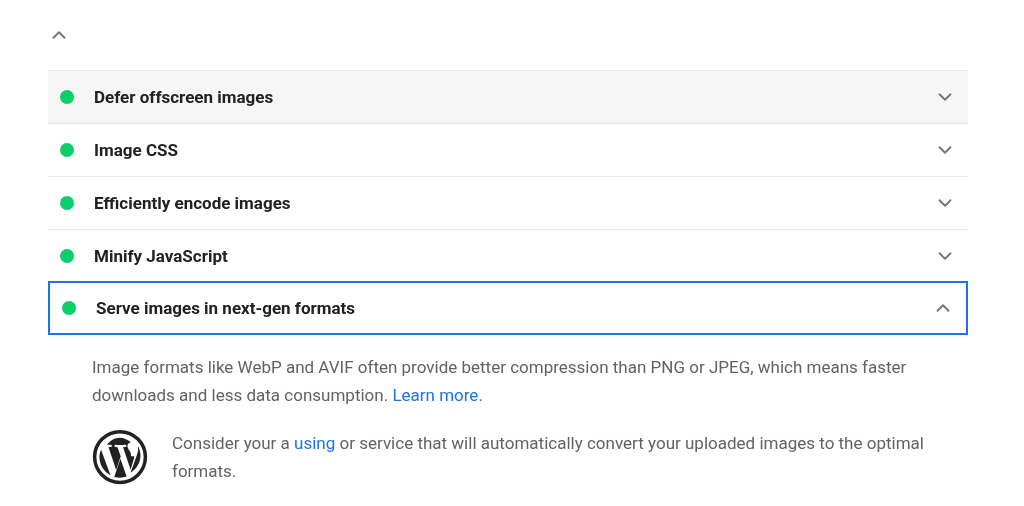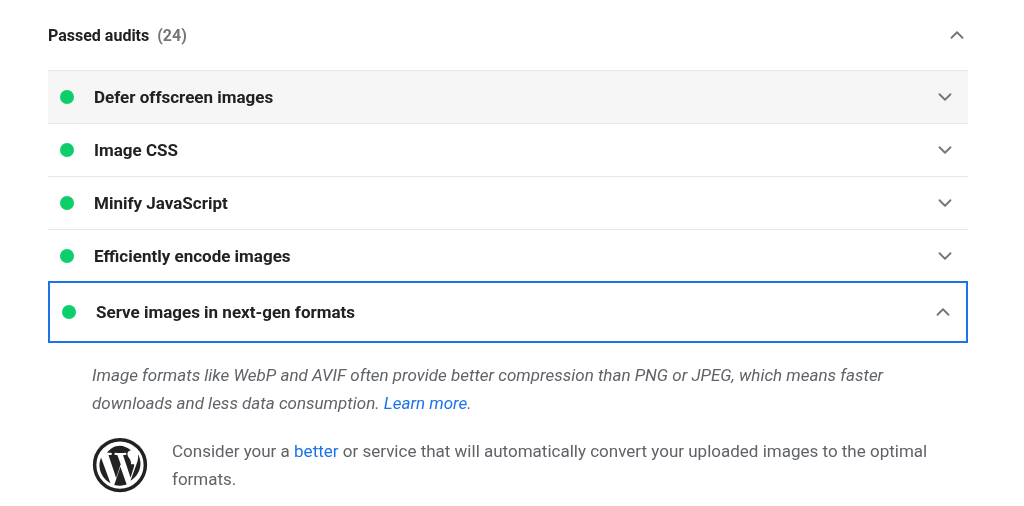--- a/index.html
+++ b/index.html
@@ -40,21 +40,21 @@
     padding: 0 12px;
     border-top: 1px solid #e8e8e8;
     cursor: pointer;
     position: relative;
     text-align: right;
   }
   .audit-row.highlight { background: #f6f6f6; }
   .audit-row.active {
     border: 2px solid #1a73e8;
     background: #fff;
-    height: 62px;
+    height: 54px;
     margin-top: -1px;
   }
   .status-dot {
     width: 14px;
     height: 14px;
     border-radius: 50%;
     background: #0cce6b;
     flex-shrink: 0;
   }
   .audit-label {
@@ -74,21 +74,20 @@
     stroke-linejoin: round;
     flex-shrink: 0;
   }
   .audit-detail {
     padding: 18px 12px 12px 44px;
   }
   .detail-text {
     font-size: 17px;
     line-height: 1.65;
     color: #5f6368;
-    font-style: italic;
   }
   .detail-text .link {
     color: #1a73e8;
     cursor: pointer;
   }
   .platform-block {
     display: flex;
     align-items: center;
     gap: 24px;
     padding-top: 20px;
@@ -102,24 +101,20 @@
     color: #1a73e8;
     cursor: pointer;
   }
   .wp-icon { width: 56px; height: 56px; flex-shrink: 0; }
 </style>
 </head>
 <body>
 
 <div class="page">
   <div class="section-header">
-    <div>
-      <span class="section-title">Passed audits</span>
-      <span class="section-count">(24)</span>
-    </div>
     <svg class="chev" viewBox="0 0 24 24">
         <path d="M6 15l6-6 6 6"></path>
       </svg>
   </div>
 
   <div class="audits">
 
     <div class="audit-row highlight">
       <div class="status-dot"></div>
       <div class="audit-label">Defer offscreen images</div>
@@ -133,30 +128,30 @@
       <div class="status-dot"></div>
       <div class="audit-label">Image CSS</div>
       <div class="spacer"></div>
       <svg class="chev" viewBox="0 0 24 24">
           <path d="M6 9l6 6 6-6"></path>
         </svg>
     </div>
 
     <div class="audit-row">
       <div class="status-dot"></div>
-      <div class="audit-label">Minify JavaScript</div>
+      <div class="audit-label">Efficiently encode images</div>
       <div class="spacer"></div>
       <svg class="chev" viewBox="0 0 24 24">
           <path d="M6 9l6 6 6-6"></path>
         </svg>
     </div>
 
     <div class="audit-row">
       <div class="status-dot"></div>
-      <div class="audit-label">Efficiently encode images</div>
+      <div class="audit-label">Minify JavaScript</div>
       <div class="spacer"></div>
       <svg class="chev" viewBox="0 0 24 24">
           <path d="M6 9l6 6 6-6"></path>
         </svg>
     </div>
 
     <div class="audit-row active">
       <div class="status-dot"></div>
       <div class="audit-label">Serve images in next-gen formats</div>
       <div class="spacer"></div>
@@ -169,19 +164,19 @@
       <div class="detail-text">
         <span>Image formats like WebP and AVIF often provide better compression than PNG or JPEG, which means faster downloads and less data consumption. </span><span class="link">Learn more</span><span>.</span>
       </div>
 
       <div class="platform-block">
         <svg class="wp-icon" viewBox="0 0 64 64">
           <circle cx="32" cy="32" r="29" fill="#fff" stroke="#222" stroke-width="4"></circle>
           <path fill="#222" d="M8.5 32c0 9 5.1 16.9 12.6 20.8L10.4 23.6C9.2 26.2 8.5 29 8.5 32zM44.7 31c0-2.8-1-4.8-1.9-6.3-1.2-1.9-2.3-3.5-2.3-5.4 0-2.1 1.6-4 3.8-4h.3C40.1 11.7 36.2 10 32 10c-6.2 0-11.6 3.2-14.8 8 1.5 0 3 0 4.1-.1 1.8-.1 2 2.6.2 2.8 0 0-1.2.1-2.6.2l8.7 25.9 5.2-15.7-3.7-10.2c-1.1-.1-2.2-.2-2.2-.2-1.8-.1-1.6-2.9.2-2.8 0 0 3.5.3 5.4.3 1.8 0 5.4-.3 5.4-.3 1.8-.1 2 2.6.2 2.8 0 0-1.2.1-2.6.2l8.6 25.7 2.4-7.9c1-3.3 1.8-5.7 1.8-7.7zM32.5 34.1l-7.1 20.7c2.1.6 4.3.9 6.6.9 2.7 0 5.3-.5 7.7-1.3-.1-.1-.1-.2-.2-.3l-7-20zM52.5 20.3c.1.7.2 1.5.2 2.3 0 2.3-.4 4.9-1.7 8.1L44 50.1c6.8-4 11.4-11.3 11.4-19.7 0-3.6-.9-7-2.5-10-.1-.1-.3-.1-.4-.1z"></path>
         </svg>
         <div class="platform-text">
-          <span>Consider your a </span><span class="link">better</span><span> or service that will automatically convert your uploaded images to the optimal formats.</span>
+          <span>Consider your a </span><span class="link">using</span><span> or service that will automatically convert your uploaded images to the optimal formats.</span>
         </div>
       </div>
     </div>
 
   </div>
 </div>
 
 </body></html>

